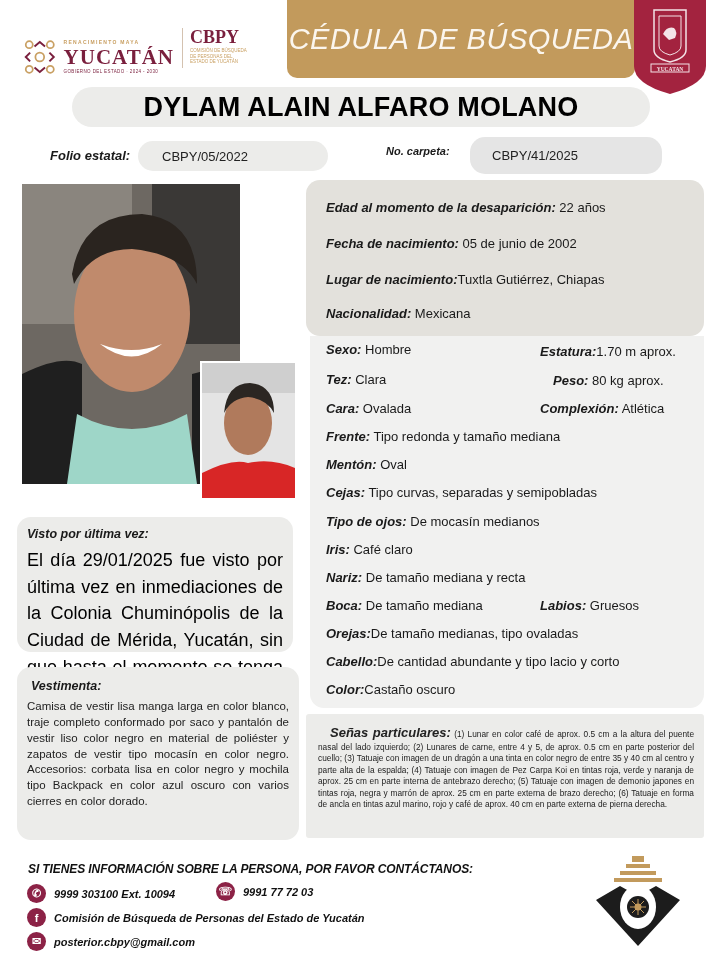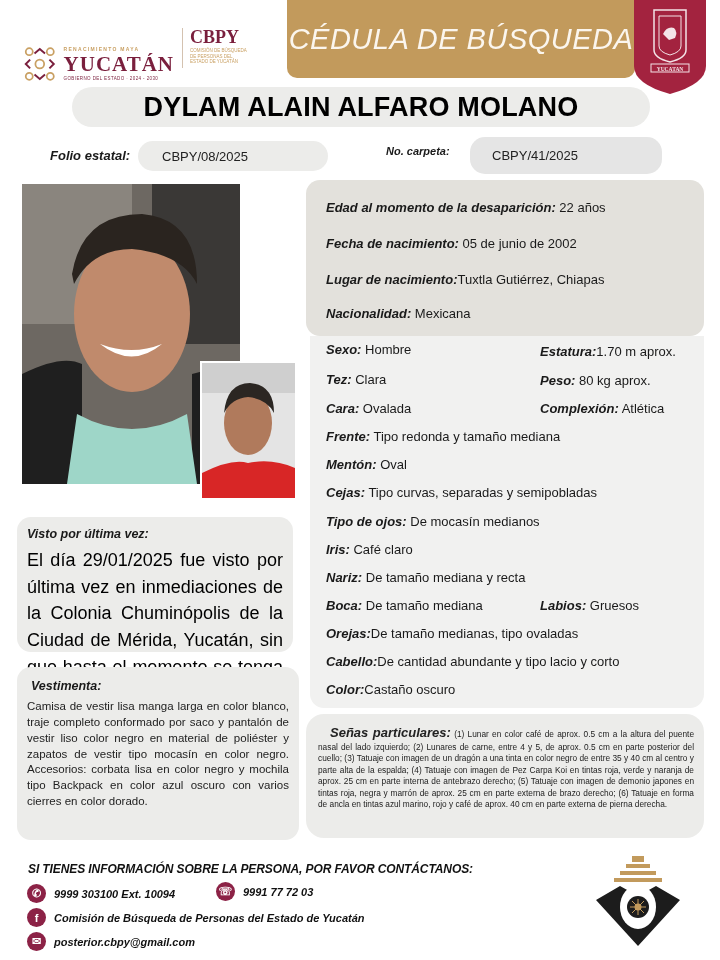--- a/index.html
+++ b/index.html
@@ -2,21 +2,21 @@
 <html><head>
 <meta charset="utf-8">
 <style>
   * { box-sizing: border-box; margin: 0; padding: 0; }
   html, body { width: 720px; height: 960px; background: #ffffff; overflow: hidden; }
   body { font-family: "Liberation Sans", sans-serif; color: #1a1a1a; position: relative; }
 
   .abs { position: absolute; }
 
   
-  .yuc-logo { left: 24px; top: 41px; width: 150px; height: 46px; display: flex; align-items: center; gap: 8px; }
+  .yuc-logo { left: 24px; top: 34px; width: 150px; height: 46px; display: flex; align-items: center; gap: 8px; }
   .yuc-glyph { width: 36px; height: 40px; }
   .yuc-text { display: flex; flex-direction: column; line-height: 1; }
   .yuc-small { font-size: 5px; letter-spacing: 1.3px; color: #c9a063; font-weight: bold; }
   .yuc-big { font-family: "Liberation Serif", serif; font-size: 21px; font-weight: bold; color: #7a1f3d; letter-spacing: 1px; margin: 2px 0 2px 0; }
   .yuc-gov { font-size: 4.5px; color: #7a1f3d; letter-spacing: 0.4px; }
   .logo-divider { left: 182px; top: 28px; width: 1px; height: 40px; background: #d4c2b0; }
   .cbpy-logo { left: 190px; top: 28px; width: 82px; height: 44px; }
   .cbpy-title { font-family: "Liberation Serif", serif; font-size: 18px; font-weight: bold; color: #7a1f3d; line-height: 1; }
   .cbpy-sub { font-size: 4.5px; color: #c9a063; line-height: 1.25; margin-top: 2px; }
 
@@ -38,21 +38,21 @@
   
   .photo-main { left: 22px; top: 184px; width: 218px; height: 300px; overflow: hidden; background: #5a5550; }
   .photo-small { left: 200px; top: 361px; width: 97px; height: 139px; overflow: hidden; background: #d8d8d8; border: 2px solid #fff; }
 
   
   .box-top { left: 306px; top: 180px; width: 398px; height: 156px; background: #e3e1dc; border-radius: 14px; }
   .box-mid { left: 310px; top: 336px; width: 394px; height: 372px; background: #f1f1f0; border-radius: 0 0 14px 14px; }
   .field { position: absolute; font-size: 13px; white-space: nowrap; color: #1a1a1a; }
   .field b { font-style: italic; font-weight: bold; }
 
-  .box-senas { left: 306px; top: 714px; width: 398px; height: 124px; background: #ececea; border-radius: 18px; padding: 10px 10px 6px 12px; }
+  .box-senas { left: 306px; top: 714px; width: 398px; height: 124px; background: #ececea; border-radius: 3px; padding: 10px 10px 6px 12px; }
   .senas-text { font-size: 8.3px; line-height: 1.38; color: #222; text-align: justify; }
   .senas-text b { font-size: 13px; font-style: italic; font-weight: bold; margin-left: 12px; }
 
   
   .box-visto { left: 17px; top: 517px; width: 276px; height: 135px; background: #ececea; border-radius: 14px; padding: 10px 10px 8px 10px; }
   .visto-title { font-size: 12.5px; font-weight: bold; font-style: italic; margin-bottom: 6px; }
   .visto-text { font-size: 18px; line-height: 1.48; text-align: justify; color: #000000; }
 
   .box-vest { left: 17px; top: 667px; width: 282px; height: 173px; background: #ececea; border-radius: 14px; padding: 12px 10px 8px 10px; }
   .vest-title { font-size: 12.5px; font-weight: bold; font-style: italic; margin-bottom: 6px; padding-left: 4px; }
@@ -107,21 +107,21 @@
   <path d="M29 34 Q33 26 40 28 Q44 32 41 38 L35 40 Z" fill="#f4e4e8"></path>
   <rect x="17" y="64" width="38" height="8" fill="none" stroke="#f4e4e8" stroke-width="1"></rect>
   <text x="36" y="70.5" font-size="5.5" text-anchor="middle" fill="#f4e4e8" font-family="Liberation Serif, serif" font-weight="bold">YUCATAN</text>
 </svg>
 
 <div class="abs name-pill">
   <span>DYLAM ALAIN ALFARO MOLANO</span>
 </div>
 
 <div class="abs folio-label">Folio estatal:</div>
-<div class="abs folio-pill">CBPY/08/2025</div>
+<div class="abs folio-pill">CBPY/05/2022</div>
 <div class="abs carpeta-label">No. carpeta:</div>
 <div class="abs carpeta-pill">CBPY/41/2025</div>
 
 <div class="abs photo-main">
   <svg width="218" height="300" viewBox="0 0 218 300">
     <rect width="218" height="300" fill="#6d6862"></rect>
     <rect x="0" y="0" width="110" height="140" fill="#8a857e"></rect>
     <rect x="130" y="0" width="88" height="160" fill="#3a3836"></rect>
     <path d="M0 190 Q40 170 60 180 L60 300 L0 300 Z" fill="#1f1f1f"></path>
     <path d="M170 190 Q200 180 218 200 L218 300 L170 300 Z" fill="#1f1f1f"></path>
@@ -145,21 +145,21 @@
   <div class="field" style="left:20px; top:20px;"><b>Edad al momento de la desaparición:</b><span> 22 años</span></div>
   <div class="field" style="left:20px; top:56px;"><b>Fecha de nacimiento:</b><span> 05 de junio de 2002</span></div>
   <div class="field" style="left:20px; top:92px;"><b>Lugar de nacimiento:</b><span>Tuxtla Gutiérrez, Chiapas</span></div>
   <div class="field" style="left:20px; top:126px;"><b>Nacionalidad:</b><span> Mexicana</span></div>
 </div>
 
 <div class="abs box-mid">
   <div class="field" style="left:16px; top:6px;"><b>Sexo:</b><span>  Hombre</span></div>
   <div class="field" style="left:230px; top:8px;"><b>Estatura:</b><span>1.70 m aprox.</span></div>
   <div class="field" style="left:16px; top:36px;"><b>Tez:</b><span> Clara</span></div>
-  <div class="field" style="left:230px; top:37px;"><b>Peso:</b><span>  80 kg aprox.</span></div>
+  <div class="field" style="left:243px; top:37px;"><b>Peso:</b><span>  80 kg aprox.</span></div>
   <div class="field" style="left:16px; top:65px;"><b>Cara:</b><span>  Ovalada</span></div>
   <div class="field" style="left:230px; top:65px;"><b>Complexión:</b><span>  Atlética</span></div>
   <div class="field" style="left:16px; top:93px;"><b>Frente:</b><span> Tipo redonda y tamaño mediana</span></div>
   <div class="field" style="left:16px; top:121px;"><b>Mentón:</b><span> Oval</span></div>
   <div class="field" style="left:16px; top:149px;"><b>Cejas:</b><span> Tipo curvas, separadas y semipobladas</span></div>
   <div class="field" style="left:16px; top:178px;"><b>Tipo de ojos:</b><span> De mocasín medianos</span></div>
   <div class="field" style="left:16px; top:206px;"><b>Iris:</b><span>  Café claro</span></div>
   <div class="field" style="left:16px; top:234px;"><b>Nariz:</b><span>  De tamaño mediana y recta</span></div>
   <div class="field" style="left:16px; top:262px;"><b>Boca:</b><span> De tamaño mediana</span></div>
   <div class="field" style="left:230px; top:262px;"><b>Labios:</b><span> Gruesos</span></div>

